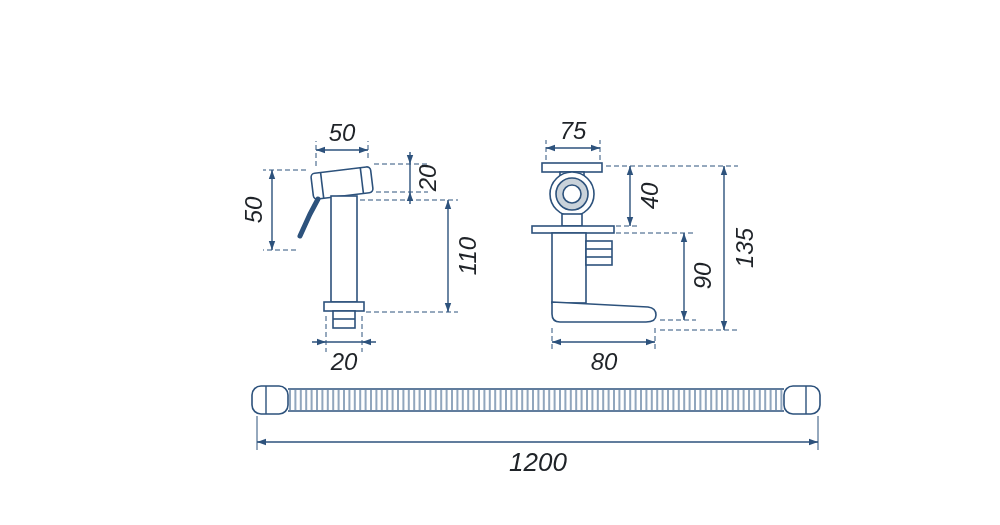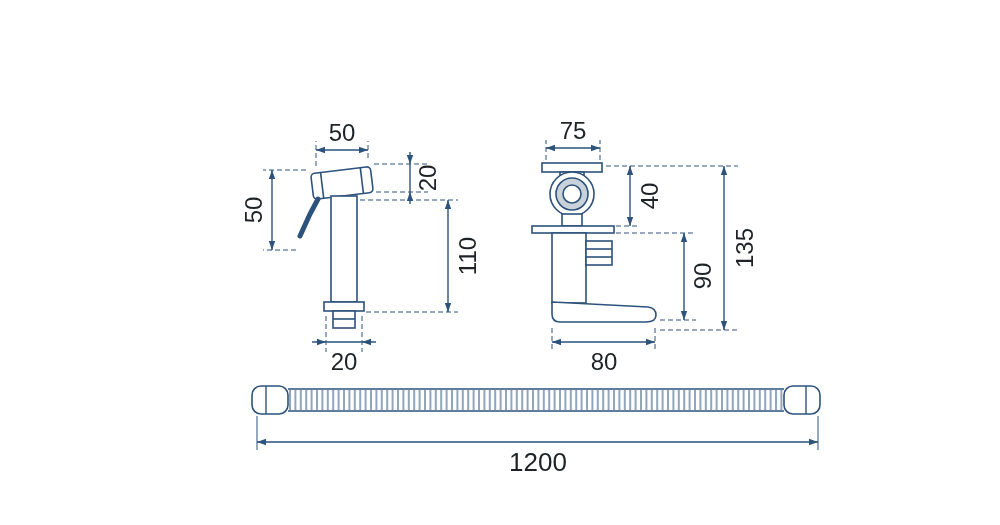--- a/index.html
+++ b/index.html
@@ -6,20 +6,21 @@
     margin: 0;
     padding: 0;
     background: #ffffff;
   }
   .canvas {
     position: relative;
     width: 1000px;
     height: 525px;
     background: #ffffff;
     overflow: hidden;
+    font-style: italic;
   }
   svg {
     display: block;
   }
   .dim-text {
     font-family: "Liberation Sans", sans-serif;
     font-size: 24px;
     fill: #1f2328;
   }
   .dim-text-big {

